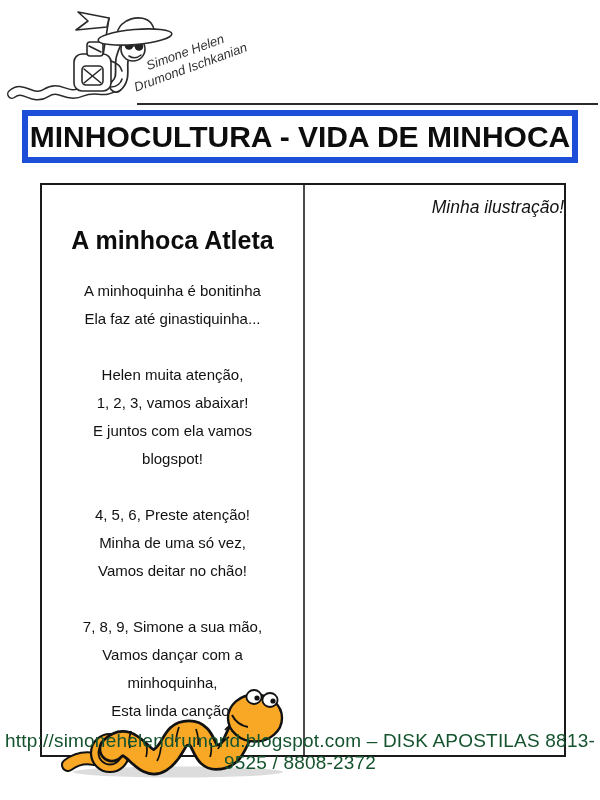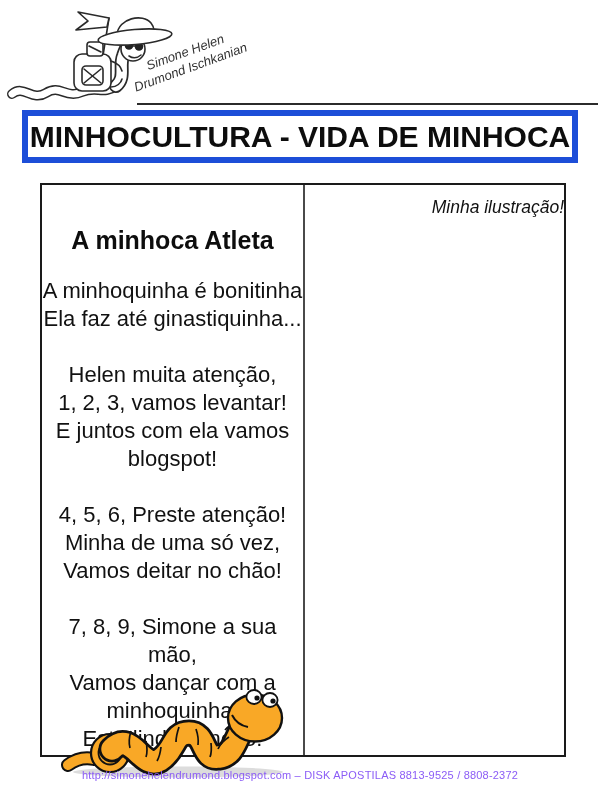--- a/index.html
+++ b/index.html
@@ -37,29 +37,29 @@
   }
 
   
   .main-box {
     position: absolute; left: 40px; top: 183px; width: 526px; height: 574px;
     border: 2px solid #1a1a1a; background: #fff;
   }
   .divider { position: absolute; left: 261px; top: 0; bottom: 0; width: 2px; background: #4a4a4a; }
   .poem-col { position: absolute; left: 0; top: 0; width: 261px; height: 100%; padding-top: 13px; text-align: center; margin-top: 28px; }
   .poem-title { font-size: 25px; font-weight: bold; color: #0d0d0d; margin-bottom: 22px; }
-  .stanza { font-size: 22px; line-height: 28px; color: #111; margin-bottom: 28px; }
+  .stanza { font-size: 15px; line-height: 28px; color: #111; margin-bottom: 28px; }
   .illus-col { position: absolute; left: 263px; top: 0; right: 0; height: 100%; padding-top: 12px; text-align: right; font-style: italic; }
   .illus-label { font-size: 17.5px; color: #111; }
   .bottom-worm { position: absolute; left: 6px; bottom: 2px; width: 252px; height: 96px; }
 
   
   .footer {
-    position: absolute; left: 0; top: 769px; width: 100%;
-    text-align: center; font-size: 11px; color: #8b5cf6; letter-spacing: 0.2px;
+    position: absolute; left: 0; top: 730px; width: 100%;
+    text-align: center; font-size: 19px; color: #14532d; letter-spacing: 0.2px;
   }
 </style>
 </head>
 <body>
 
 <div class="page">
 
   <div class="mascot">
     <svg width="178" height="102" viewBox="0 0 178 102" fill="none" stroke="#2a2a2a" stroke-width="1.6" stroke-linecap="round" stroke-linejoin="round">
 
@@ -110,21 +110,21 @@
     <div class="poem-col">
       <div class="poem-title">A minhoca Atleta</div>
 
       <div class="stanza">
         <div>A minhoquinha é bonitinha</div>
         <div>Ela faz até ginastiquinha...</div>
       </div>
 
       <div class="stanza">
         <div>Helen muita atenção,</div>
-        <div>1, 2, 3, vamos levantar!</div>
+        <div>1, 2, 3, vamos abaixar!</div>
         <div>E juntos com ela vamos</div>
         <div>blogspot!</div>
       </div>
 
       <div class="stanza">
         <div>4, 5, 6, Preste atenção!</div>
         <div>Minha de uma só vez,</div>
         <div>Vamos deitar no chão!</div>
       </div>
 

